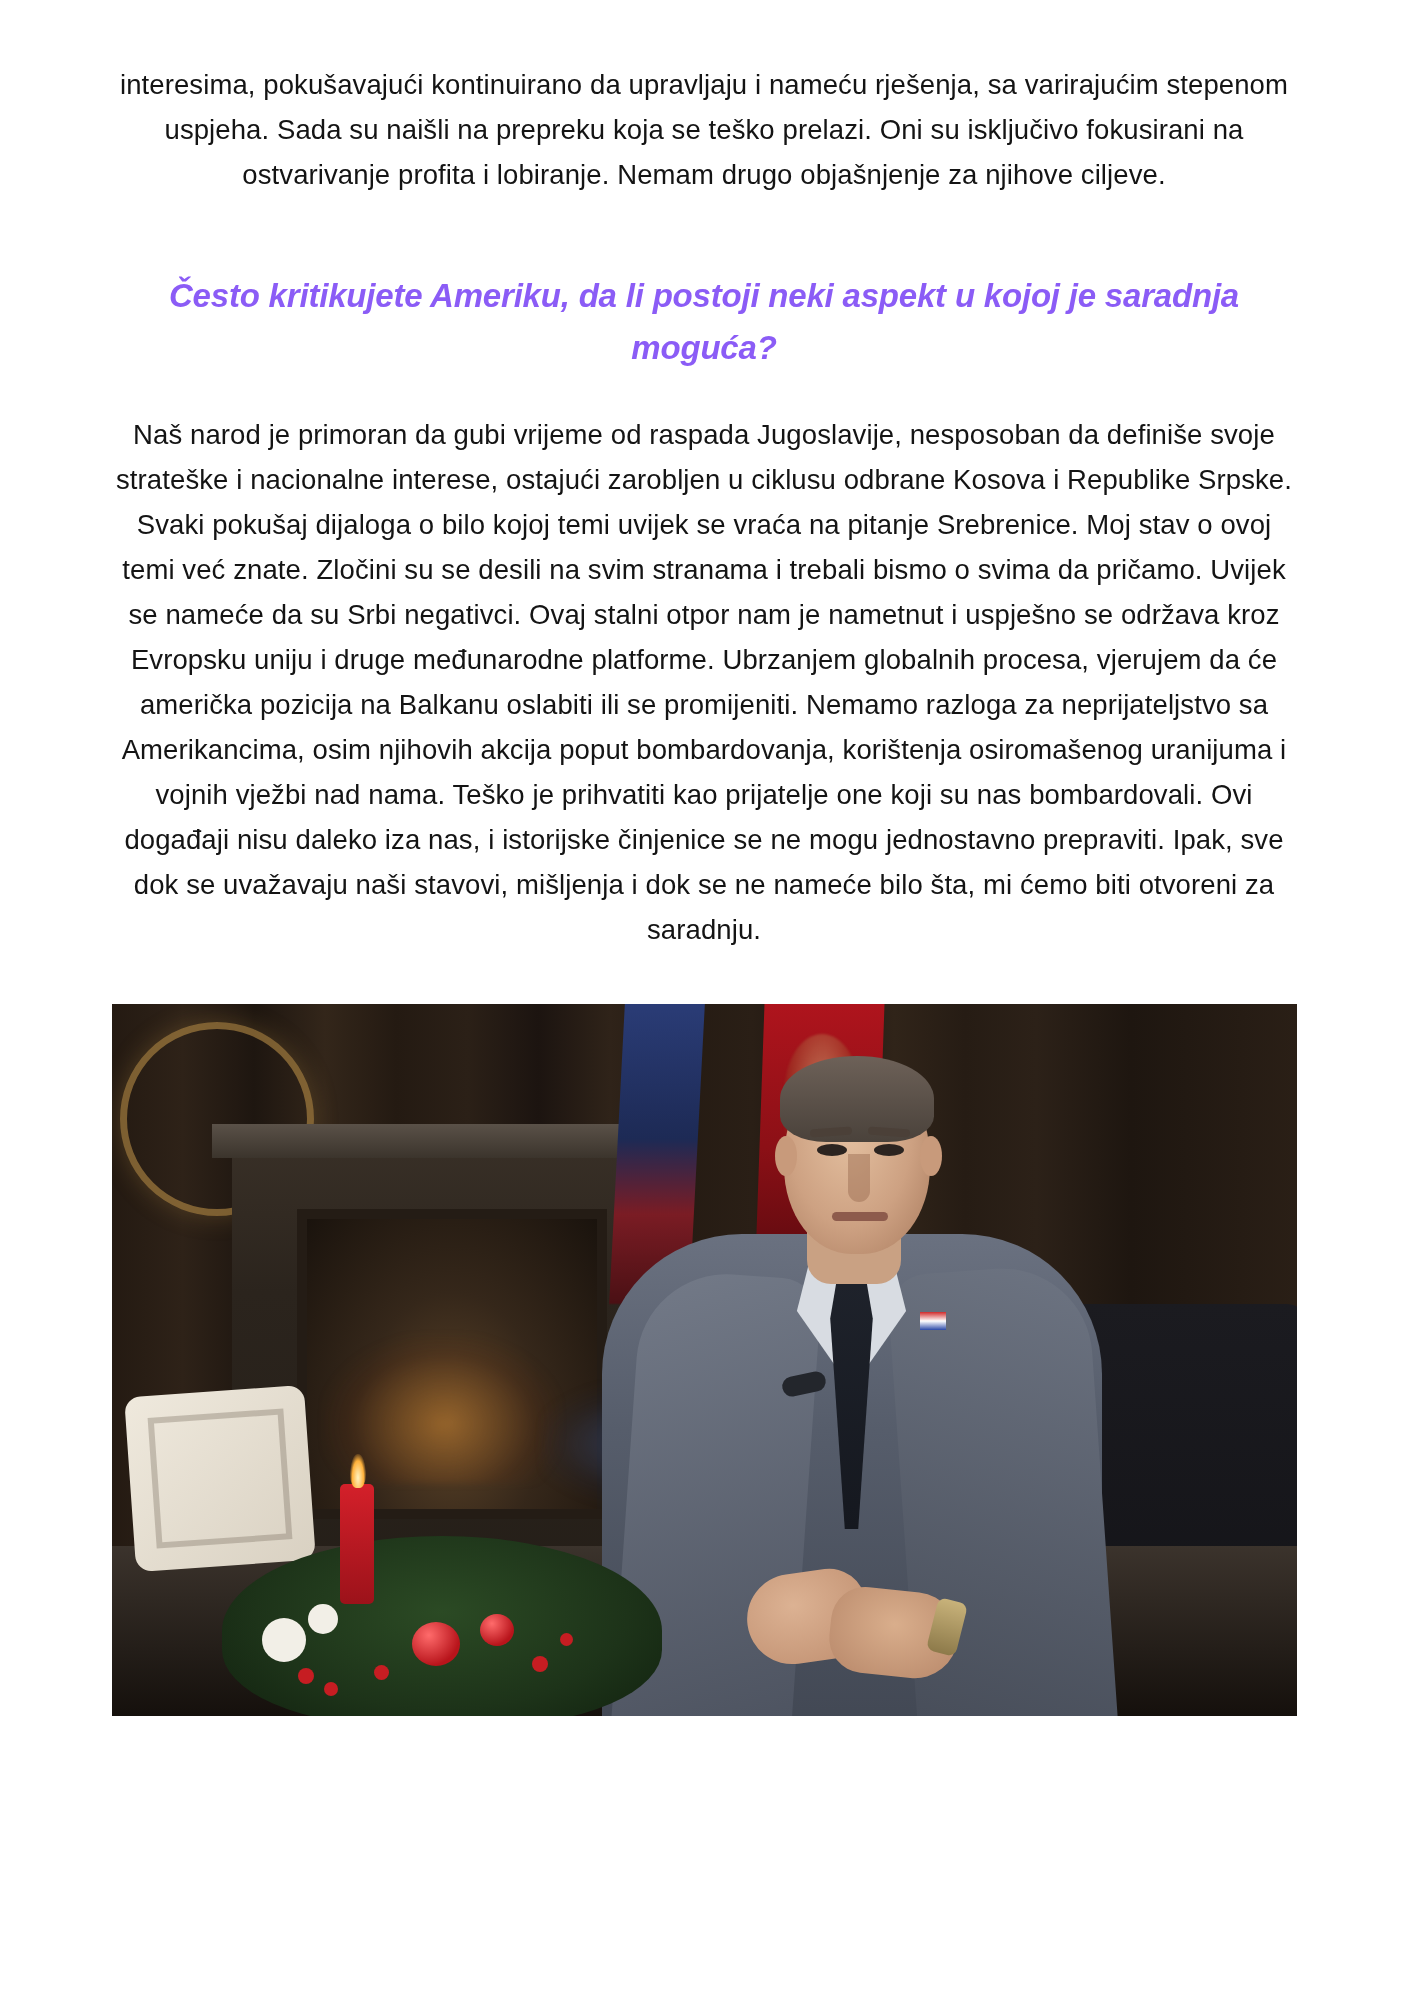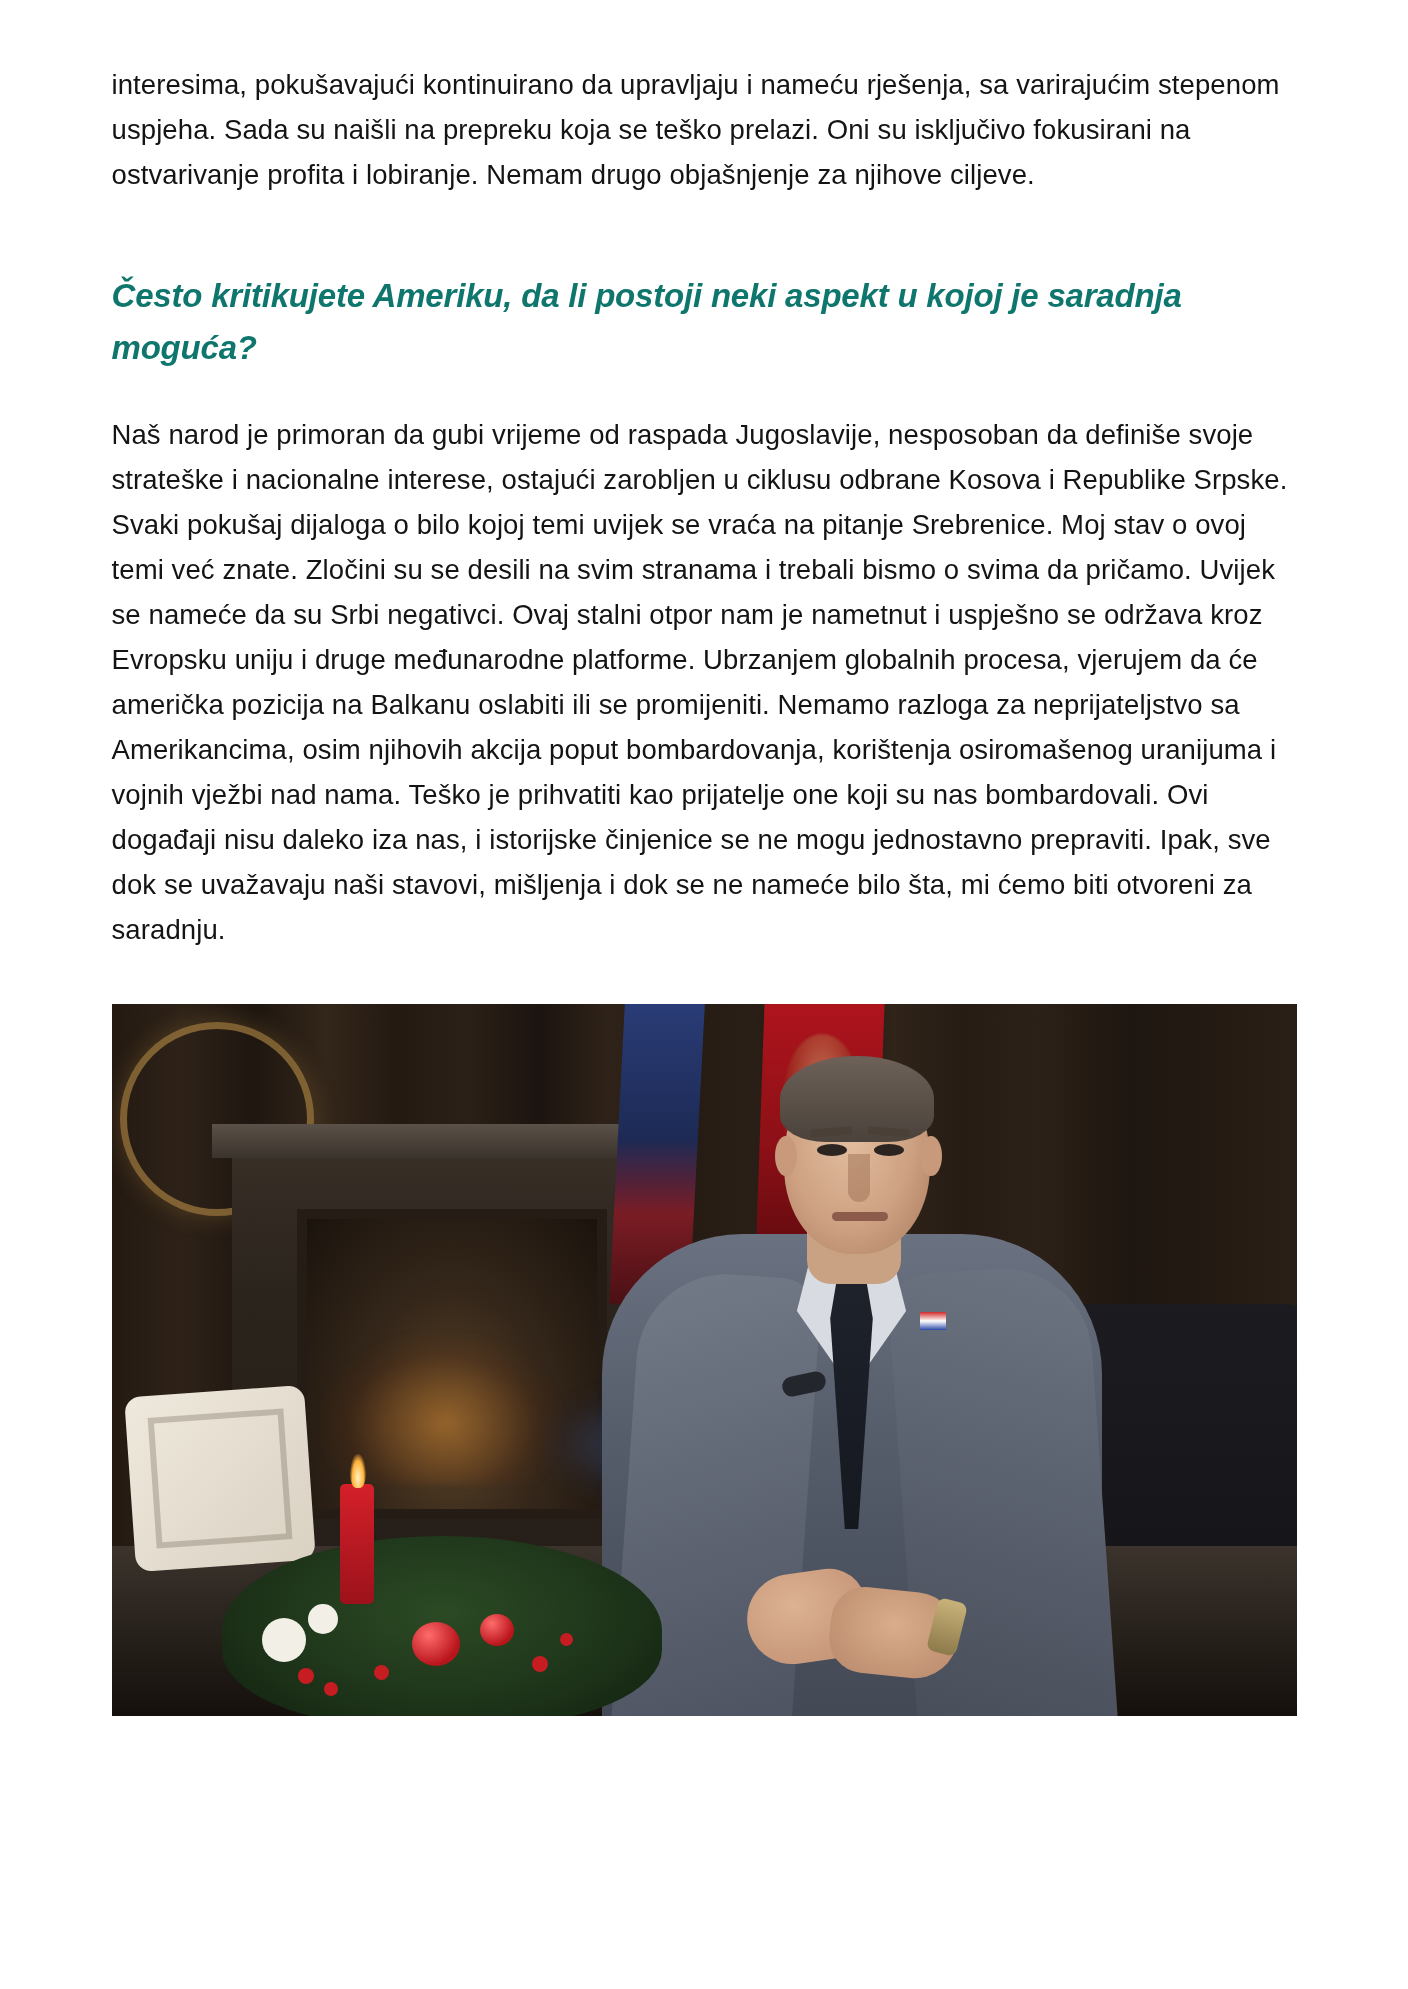--- a/index.html
+++ b/index.html
@@ -16,35 +16,36 @@
     min-height: 1989px;
     margin: 0 auto;
     background: #ffffff;
     box-sizing: border-box;
     padding: 62px 100px 40px 100px;
     position: relative;
   }
   .content {
     width: 1185px;
     margin: 0 auto;
+    text-align: center;
   }
   p.body-text {
     font-size: 27.5px;
     line-height: 45px;
     letter-spacing: 0.1px;
     margin: 0 0 10px 0;
     color: #141414;
     font-weight: 400;
   }
   h2.question {
     font-size: 33px;
     line-height: 52px;
     font-style: italic;
     font-weight: bold;
-    color: #0f766e;
+    color: #8b5cf6;
     margin: 45px 0 38px 0;
     letter-spacing: -0.2px;
   }
   .para-gap {
     height: 18px;
   }
   
   .photo-wrap {
     margin-top: 52px;
   }

